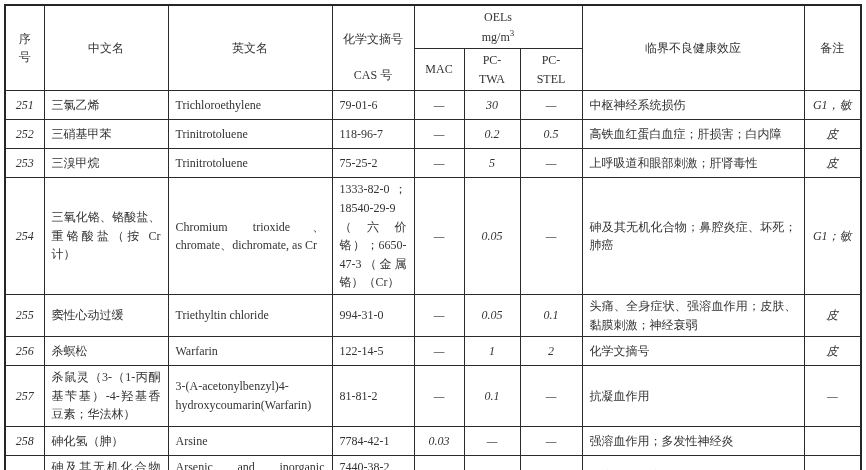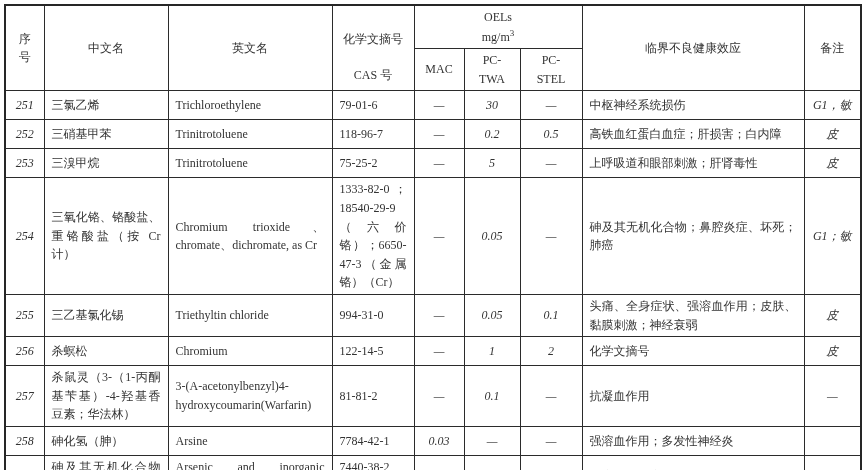--- a/index.html
+++ b/index.html
@@ -126,34 +126,34 @@
     <td class="cell-l height-base">1333-82-0 ；18540-29-9（六价铬）；6650-47-3（金属铬）（Cr）</td>
     <td class="cell-c height-base">—</td>
     <td class="cell-c height-base">0.05</td>
     <td class="cell-c height-base">—</td>
     <td class="cell-l height-base">砷及其无机化合物；鼻腔炎症、坏死；肺癌</td>
     <td class="cell-c height-base">G1；敏</td>
   </tr>
 
   <tr>
     <td class="cell-c height-base">255</td>
-    <td class="cell-l height-base">三乙基氯化锡</td>
+    <td class="cell-l height-base">窦性心动过缓</td>
     <td class="cell-l height-base">Triethyltin chloride</td>
     <td class="cell-l height-base">994-31-0</td>
     <td class="cell-c height-base">—</td>
     <td class="cell-c height-base">0.05</td>
     <td class="cell-c height-base">0.1</td>
     <td class="cell-l height-base">头痛、全身症状、强溶血作用；皮肤、黏膜刺激；神经衰弱</td>
     <td class="cell-c height-base">皮</td>
   </tr>
 
   <tr>
     <td class="cell-c height-base">256</td>
     <td class="cell-l height-base">杀螟松</td>
-    <td class="cell-l height-base">Chromium</td>
+    <td class="cell-l height-base">Warfarin</td>
     <td class="cell-l height-base">122-14-5</td>
     <td class="cell-c height-base">—</td>
     <td class="cell-c height-base">1</td>
     <td class="cell-c height-base">2</td>
     <td class="cell-l height-base">化学文摘号</td>
     <td class="cell-c height-base">皮</td>
   </tr>
 
   <tr>
     <td class="cell-c height-base">257</td>

